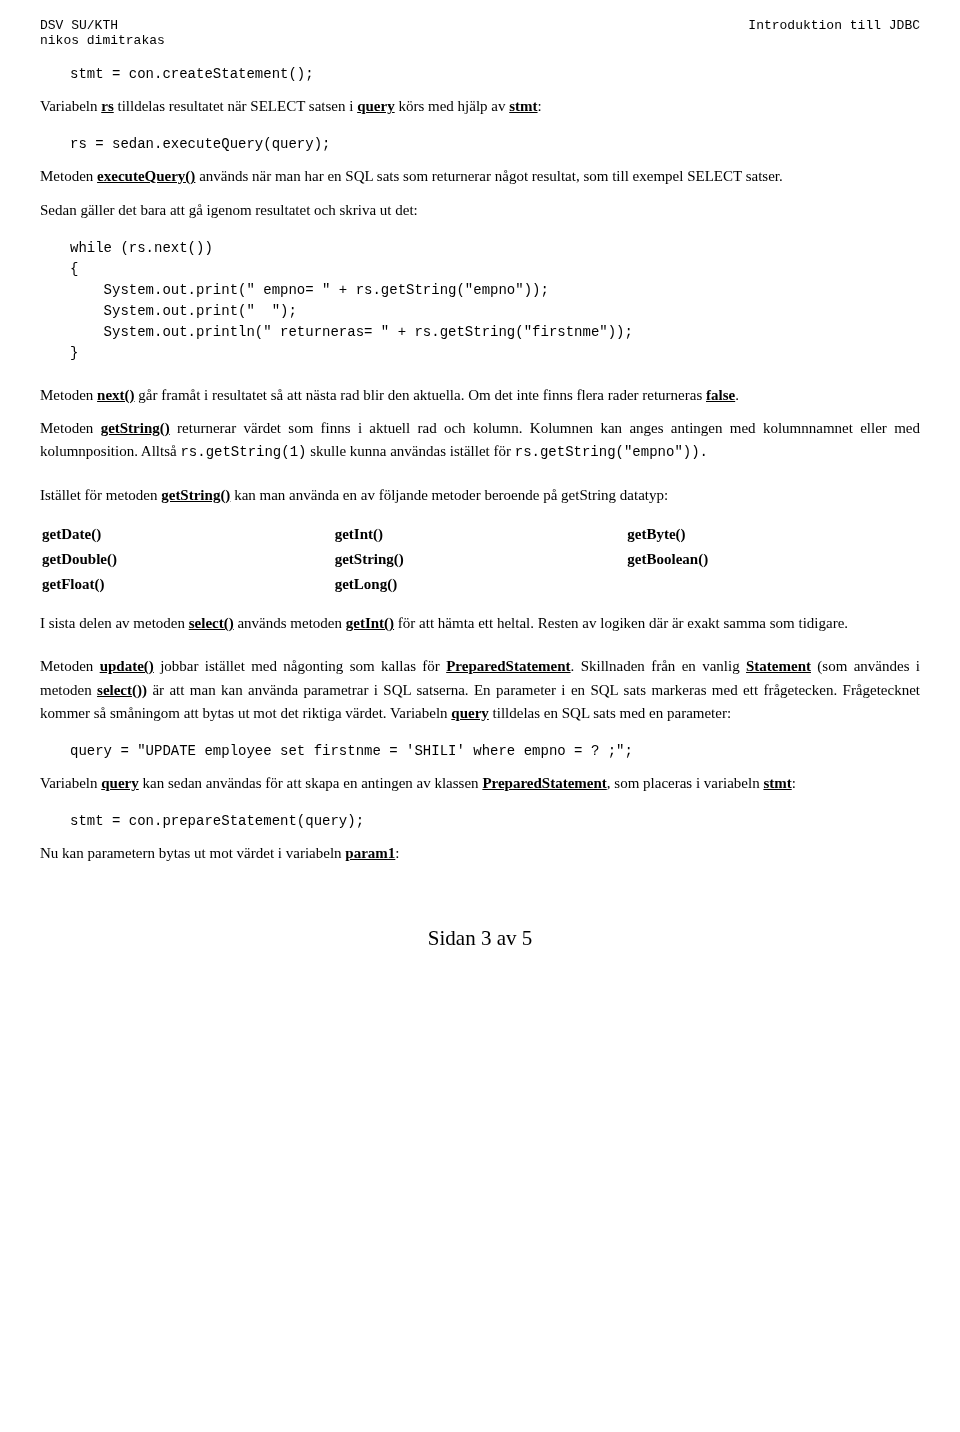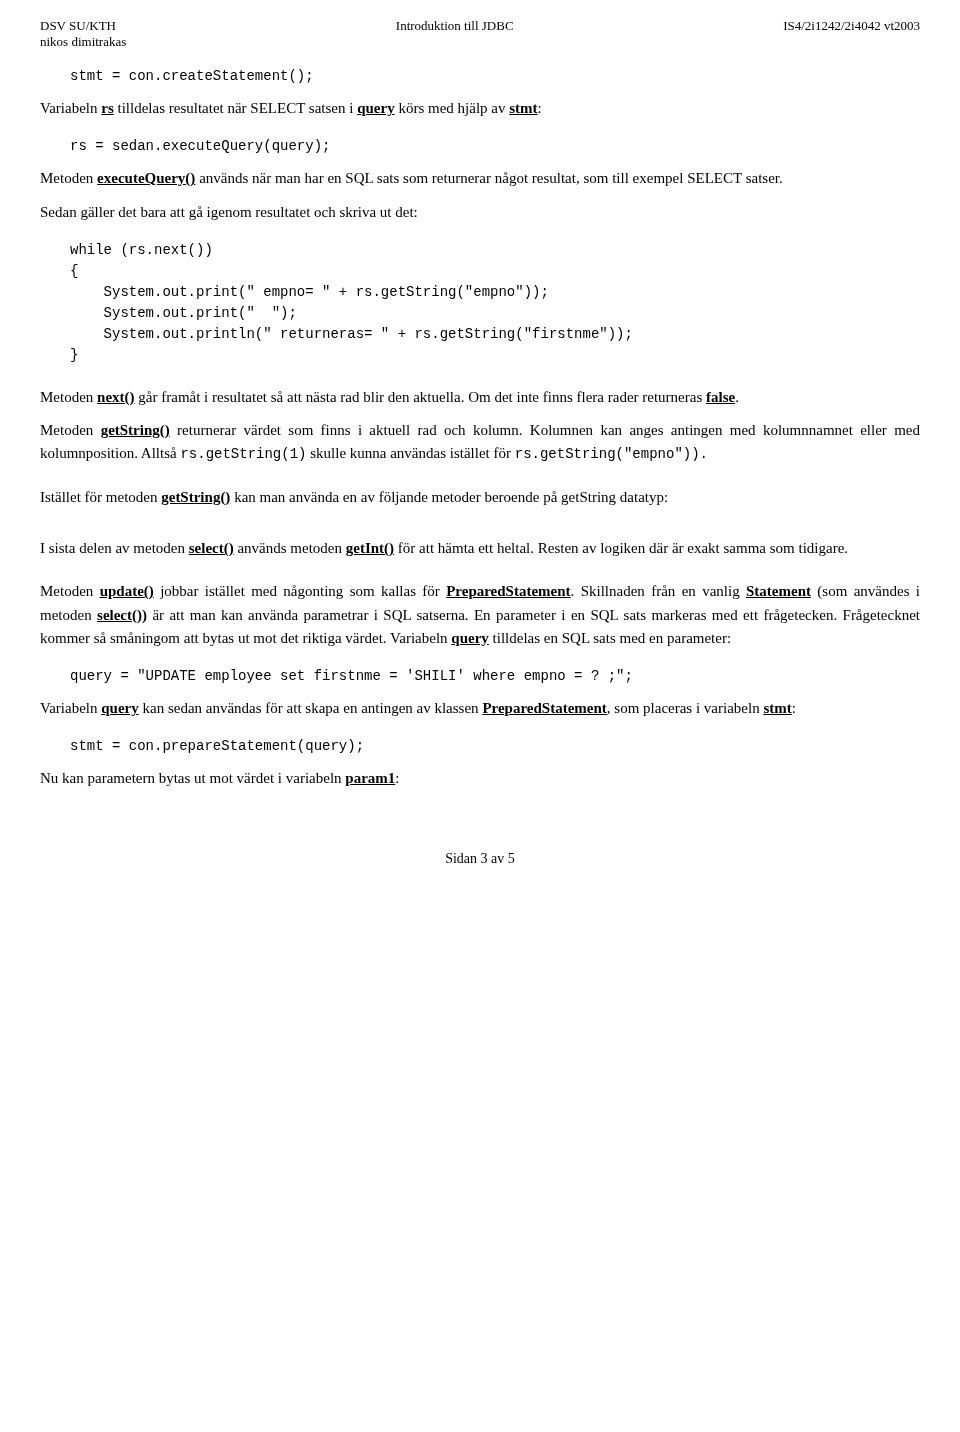--- a/index.html
+++ b/index.html
@@ -14,21 +14,21 @@
       font-size: 15px;
       color: #000000;
       width: 960px;
       min-height: 1432px;
       padding: 18px 40px 40px 40px;
     }
 
     .header {
       display: flex;
       justify-content: space-between;
-      font-family: Liberation Serif, serif;
+      font-family: Liberation Mono, monospace;
       font-size: 13px;
       margin-bottom: 2px;
     }
 
     .header-left {
       display: flex;
       flex-direction: column;
     }
 
     .code-block {
@@ -63,33 +63,32 @@
       width: 33%;
       font-size: 15px;
       font-weight: bold;
       padding: 3px 0;
       vertical-align: top;
     }
 
     .footer {
       text-align: center;
       margin-top: 60px;
-      font-size: 14px;
+      font-size: 21px;
     }
   </style>
 </head>
 <body>
 
 <div class="header">
   <div class="header-left">
     <span>DSV SU/KTH</span>
     <span>nikos dimitrakas</span>
   </div>
   <div>Introduktion till JDBC</div>
-  <div>IS4/2i1242/2i4042 vt2003</div>
 </div>
 
 <div class="code-block">stmt = con.createStatement();</div>
 
 <p class="paragraph">
   <span>Variabeln </span><b>rs</b><span> tilldelas resultatet när SELECT satsen i </span><b>query</b><span> körs med hjälp av </span><b>stmt</b><span>:</span>
 </p>
 
 <div class="code-block">rs = sedan.executeQuery(query);</div>
 
@@ -113,20 +112,35 @@
 <p class="paragraph">
   <span>Metoden </span><b>getString()</b><span> returnerar värdet som finns i aktuell rad och kolumn. Kolumnen kan anges antingen med kolumnnamnet eller med kolumnposition. Alltså </span><span style="font-family:'Courier New',monospace; font-size:14px;">rs.getString(1)</span><span> skulle kunna användas istället för </span><span style="font-family:'Courier New',monospace; font-size:14px;">rs.getString("empno")).</span>
 </p>
 
 <p class="paragraph section-gap">
   <span>Istället för metoden </span><b>getString()</b><span> kan man använda en av följande metoder beroende på getString datatyp:</span>
 </p>
 
 <table class="methods-table">
   <tbody>
+    <tr>
+      <td>getDate()</td>
+      <td>getInt()</td>
+      <td>getByte()</td>
+    </tr>
+    <tr>
+      <td>getDouble()</td>
+      <td>getString()</td>
+      <td>getBoolean()</td>
+    </tr>
+    <tr>
+      <td>getFloat()</td>
+      <td>getLong()</td>
+      <td></td>
+    </tr>
   </tbody>
 </table>
 
 <p class="paragraph">
   <span>I sista delen av metoden </span><b>select()</b><span> används metoden </span><b>getInt()</b><span> för att hämta ett heltal. Resten av logiken där är exakt samma som tidigare.</span>
 </p>
 
 <p class="paragraph section-gap">
   <span>Metoden </span><b>update()</b><span> jobbar istället med någonting som kallas för </span><b>PreparedStatement</b><span>. Skillnaden från en vanlig </span><b>Statement</b><span> (som användes i metoden </span><b>select())</b><span> är att man kan använda parametrar i SQL satserna. En parameter i en SQL sats markeras med ett frågetecken. Frågetecknet kommer så småningom att bytas ut mot det riktiga värdet. Variabeln </span><b>query</b><span> tilldelas en SQL sats med en parameter:</span>
 </p>

